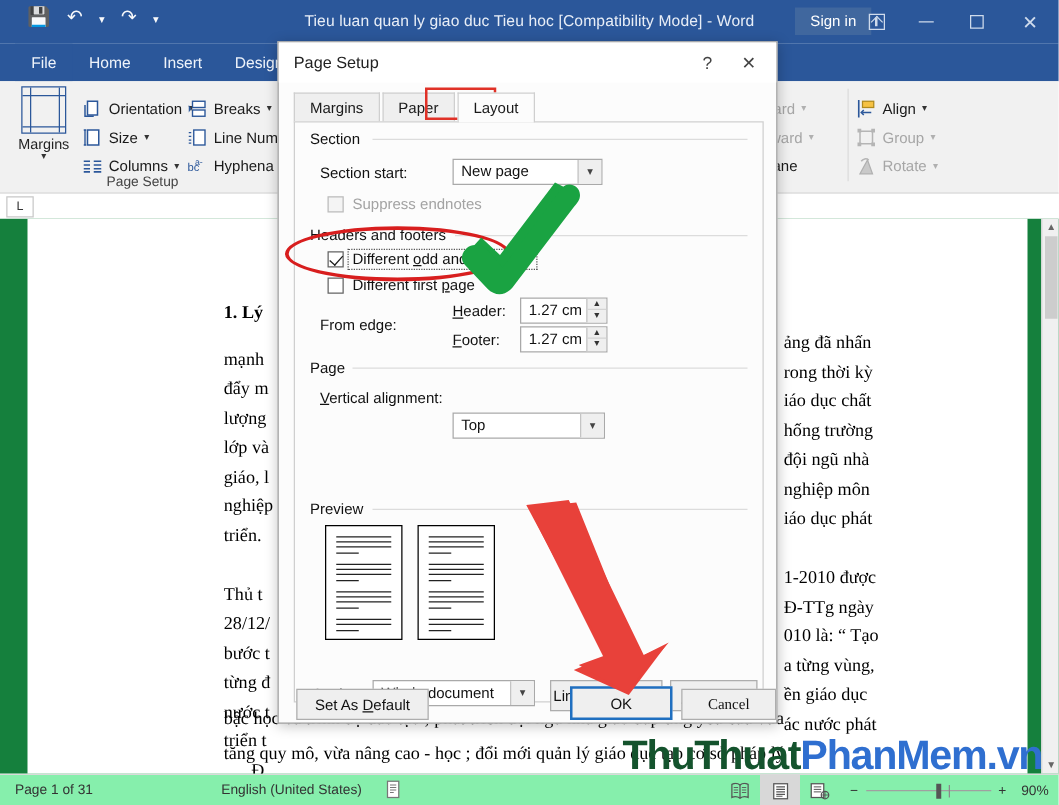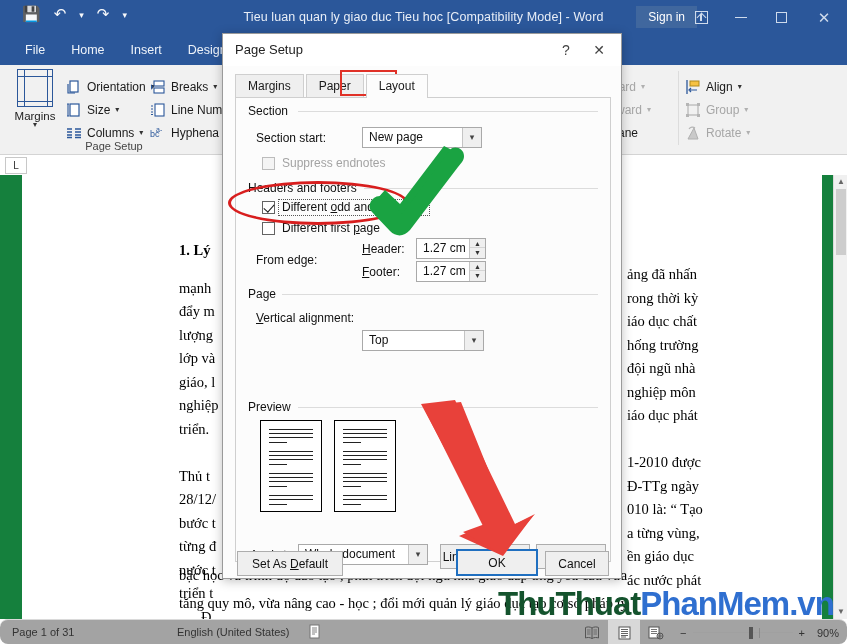--- a/index.html
+++ b/index.html
@@ -104,22 +104,22 @@
   .bottomlines div { line-height:28px; white-space:nowrap; }
   .heading { font-weight:bold; }
 
   .scrollbar-v { position:absolute; right:0; top:175px; width:14px; height:444px; background:#f0f0f0; border-left:1px solid #dadada;}
   .scroll-thumb { position:absolute; left:2px; top:14px; width:10px; height:66px; background:#cdcdcd; }
   .scroll-arrow { position:absolute; left:0; width:14px; height:14px; color:#666; font-size:8px; text-align:center; line-height:14px;}
 
   .collapse-ribbon { position:absolute; right:14px; top:138px; color:#555; font-size:11px; cursor:pointer;}
 
   
-  .statusbar { position:absolute; left:0; top:619px; width:847px; height:25px; background:#a3a3a3;
-               border-top:1px solid #dadada; font-size:11px; color:#333;border-radius:8px; }
+  .statusbar { position:absolute; left:0; top:619px; width:847px; height:25px; background:#86efac;
+               border-top:1px solid #dadada; font-size:11px; color:#333; }
   .sb-item { position:absolute; top:0; height:25px; line-height:25px; }
   .sb-right { position:absolute; right:0; top:0; height:25px; display:flex; align-items:center; gap:0; }
   .viewbtn { width:32px; height:25px; display:flex; align-items:center; justify-content:center; cursor:pointer; }
   .viewbtn.active { background:#d8d8d8; }
   .zoomslider { display:flex; align-items:center; gap:6px; padding:0 8px; }
   .zl-line { width:100px; height:1.5px; background:#a0a0a0; position:relative; }
   .zl-knob { position:absolute; left:56px; top:-5px; width:4px; height:12px; background:#555; }
   .zl-mid { position:absolute; left:66px; top:-4px; width:1px; height:10px; background:#8a8a8a; }
 
   
@@ -598,21 +598,21 @@
       </div>
       <div class="btn" style="left:300px; top:446px; width:70px;">
         <span><span class="u">B</span>orders...</span>
       </div>
     </div>
 
     <div class="btn focus" style="left:233px; top:515px; width:82px; height:27px;">OK</div>
     <div class="btn" style="left:14px; top:517px; width:106px;">
       <span>Set As <span class="u">D</span>efault</span>
     </div>
-    <div class="btn" style="left:322px; top:517px; width:64px;">Cancel</div>
+    <div class="btn" style="left:322px; top:517px; width:76px;font-family:Liberation Serif, serif;">Cancel</div>
   </div>
 
   <div class="anno-rect" style="left:340px; top:70px; width:57px; height:26px;"></div>
   <div class="anno-ellipse" style="left:228px; top:181px; width:180px; height:44px;"></div>
 
   <svg class="greentick" style="left:358px; top:142px;" width="112" height="98" viewBox="0 0 112 98">
     <path d="M18 58 L42 84 L98 10 L86 4 L42 62 L27 48 Z" fill="#1aa342"></path>
     <path d="M16 56 C20 52 30 54 34 60 L44 72 L92 8 C96 3 106 6 106 14 C106 18 104 20 100 25 L52 88 C46 95 38 95 32 89 L14 70 C10 66 11 60 16 56 Z" fill="#1aa342"></path>
   </svg>
 

